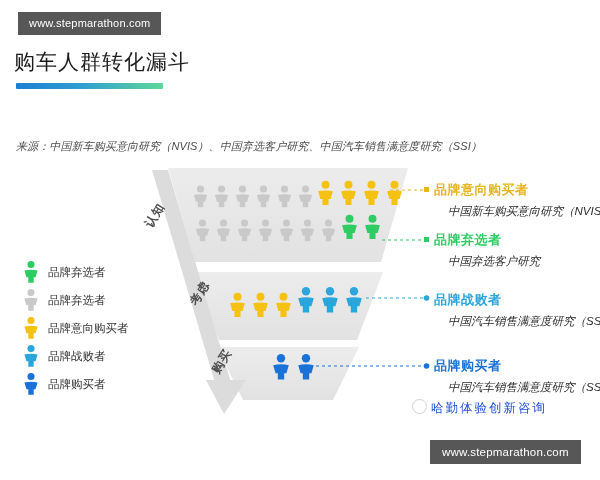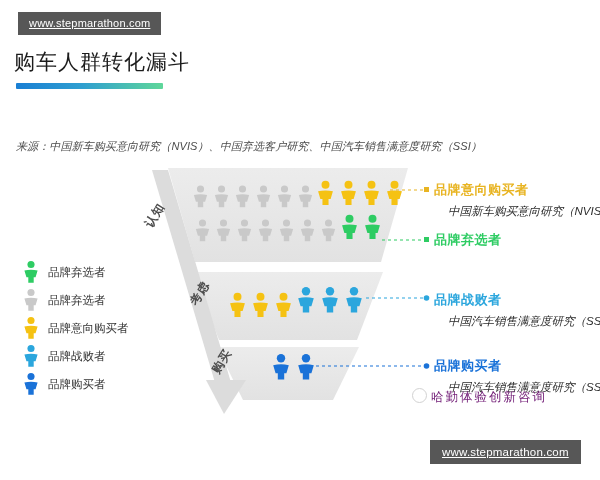--- a/index.html
+++ b/index.html
@@ -14,21 +14,20 @@
 
   
   .url-badge{
     position:absolute;
     background:#575757;
     color:#ffffff;
     font-size:11px;
     letter-spacing:.2px;
     padding:5px 11px 6px 11px;
     white-space:nowrap;
-    text-decoration:underline;
   }
   .url-badge.top{left:18px;top:12px;}
   .url-badge.bottom{left:430px;top:440px;font-size:11.5px;padding:6px 12px;}
 
   
   .title{
     position:absolute;left:14px;top:48px;
     font-size:21px;font-weight:normal;color:#1c1c1c;
     letter-spacing:1px;
   }
@@ -75,22 +74,22 @@
     font-size:12px;color:#4d4d4d;font-weight:bold;
     letter-spacing:1px;
     transform-origin:left top;
   }
   .sl1{left:141px;top:222px;transform:rotate(-58deg);}
   .sl2{left:186px;top:300px;transform:rotate(-58deg);}
   .sl3{left:208px;top:368px;transform:rotate(-58deg);}
 
   
   .watermark{
-    position:absolute;left:412px;top:388px;
-    font-size:12.5px;color:#701a75;letter-spacing:2px;
+    position:absolute;left:412px;top:399px;
+    font-size:12.5px;color:#1d4ed8;letter-spacing:2px;
     white-space:nowrap;
   }
   .wm-mark{
     display:inline-block;width:13px;height:13px;border:1.4px solid #d2d2d2;
     border-radius:50%;margin-right:4px;vertical-align:-2px;
   }
 </style>
 </head>
 <body>
 
@@ -222,20 +221,21 @@
       <span class="legend-label">品牌购买者</span>
     </div>
   </div>
 
   <div class="anno a1">
     <div class="anno-title" style="color:#e8b422">品牌意向购买者</div>
     <div class="anno-sub">中国新车购买意向研究（NVIS）</div>
   </div>
   <div class="anno a2">
     <div class="anno-title" style="color:#2ecc63">品牌弃选者</div>
+    <div class="anno-sub">中国弃选客户研究</div>
   </div>
   <div class="anno a3">
     <div class="anno-title" style="color:#2ba6dd">品牌战败者</div>
     <div class="anno-sub">中国汽车销售满意度研究（SSI）</div>
   </div>
   <div class="anno a4">
     <div class="anno-title" style="color:#1a72d8">品牌购买者</div>
     <div class="anno-sub">中国汽车销售满意度研究（SSI）</div>
   </div>
 

